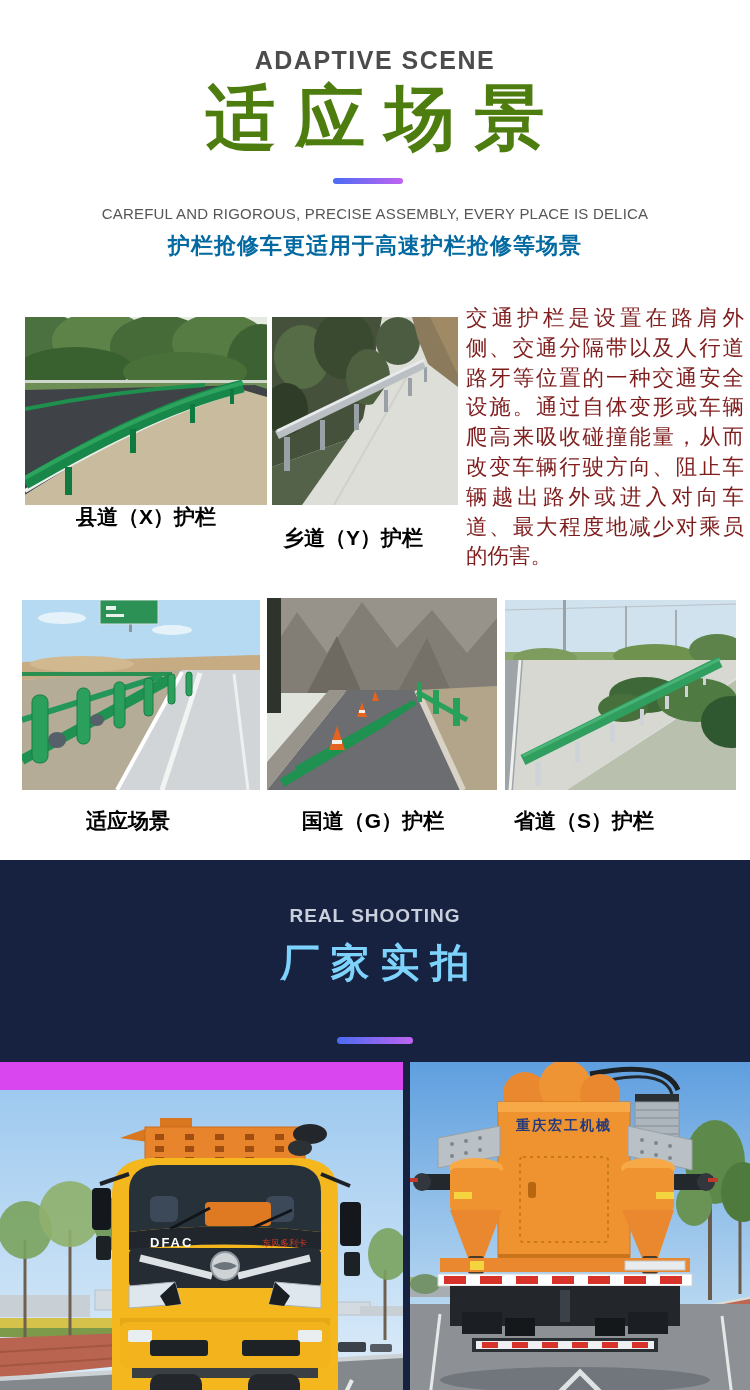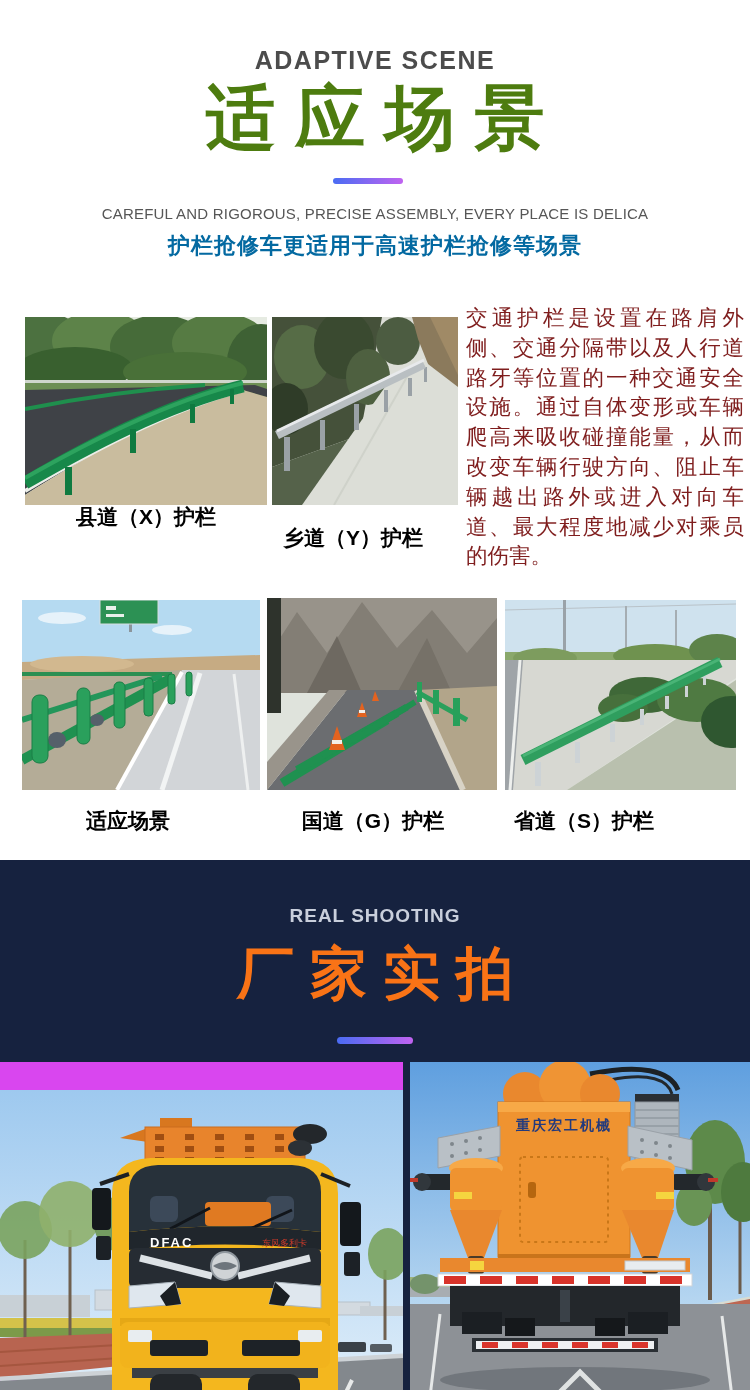--- a/index.html
+++ b/index.html
@@ -38,21 +38,21 @@
 
   .photo-c{left:22px;top:588px;width:238px;height:190px;}
   .photo-d{left:267px;top:586px;width:230px;height:192px;}
   .photo-e{left:505px;top:588px;width:231px;height:190px;}
   .lbl-r2a{top:795px;left:22px;width:212px;}
   .lbl-r2b{top:795px;left:267px;width:212px;}
   .lbl-r2c{top:795px;left:478px;width:212px;}
 
   .navy-section{left:0;top:848px;width:750px;height:542px;background:var(--navy-bg,#16223f);}
   .eyebrow-en2{top:45px;font-size:19px;font-weight:600;letter-spacing:1px;color:#c9cfdc;}
-  .title-cn2{top:82px;font-size:57px;line-height:1.1;font-weight:600;color:#f97316;
+  .title-cn2{top:82px;font-size:39px;line-height:1.1;font-weight:600;color:#7dd3fc;
              letter-spacing:.28em;text-indent:.28em;}
   .divider-2{top:177px;left:337px;width:76px;height:7px;border-radius:3.5px;}
   .photo-f{left:0;top:202px;width:403px;height:391px;background:#d946ef;}
   .photo-g{left:410px;top:202px;width:340px;height:335px;background:#3b82f6;}
 </style>
 </head>
 <body>
 
 <div class="page">
 

